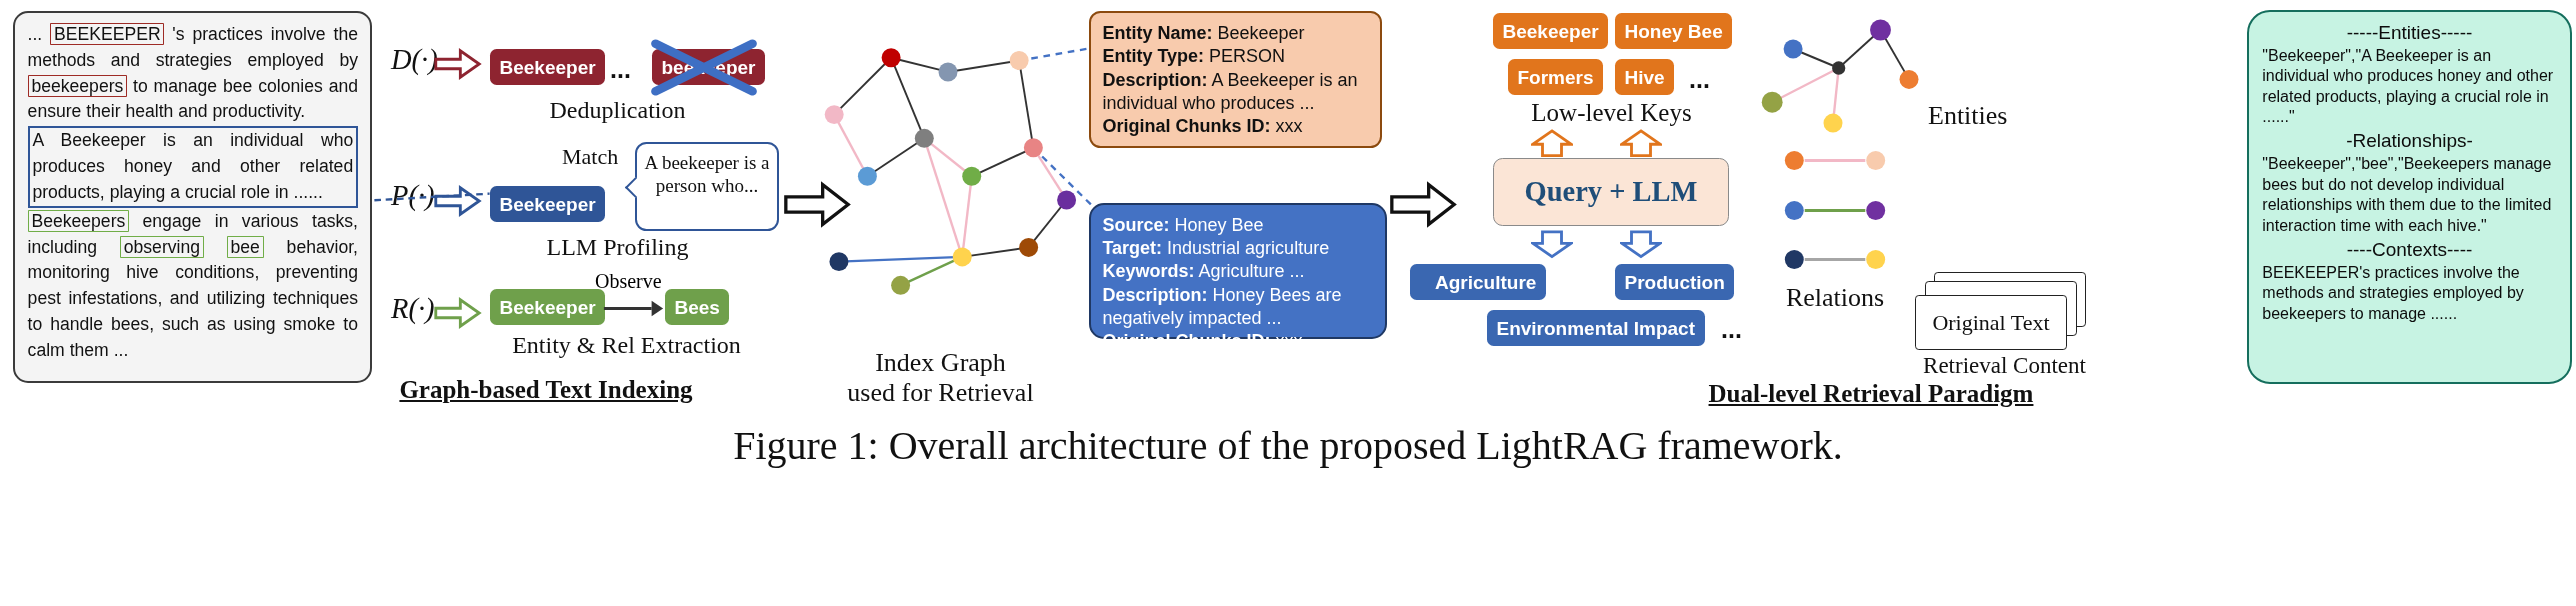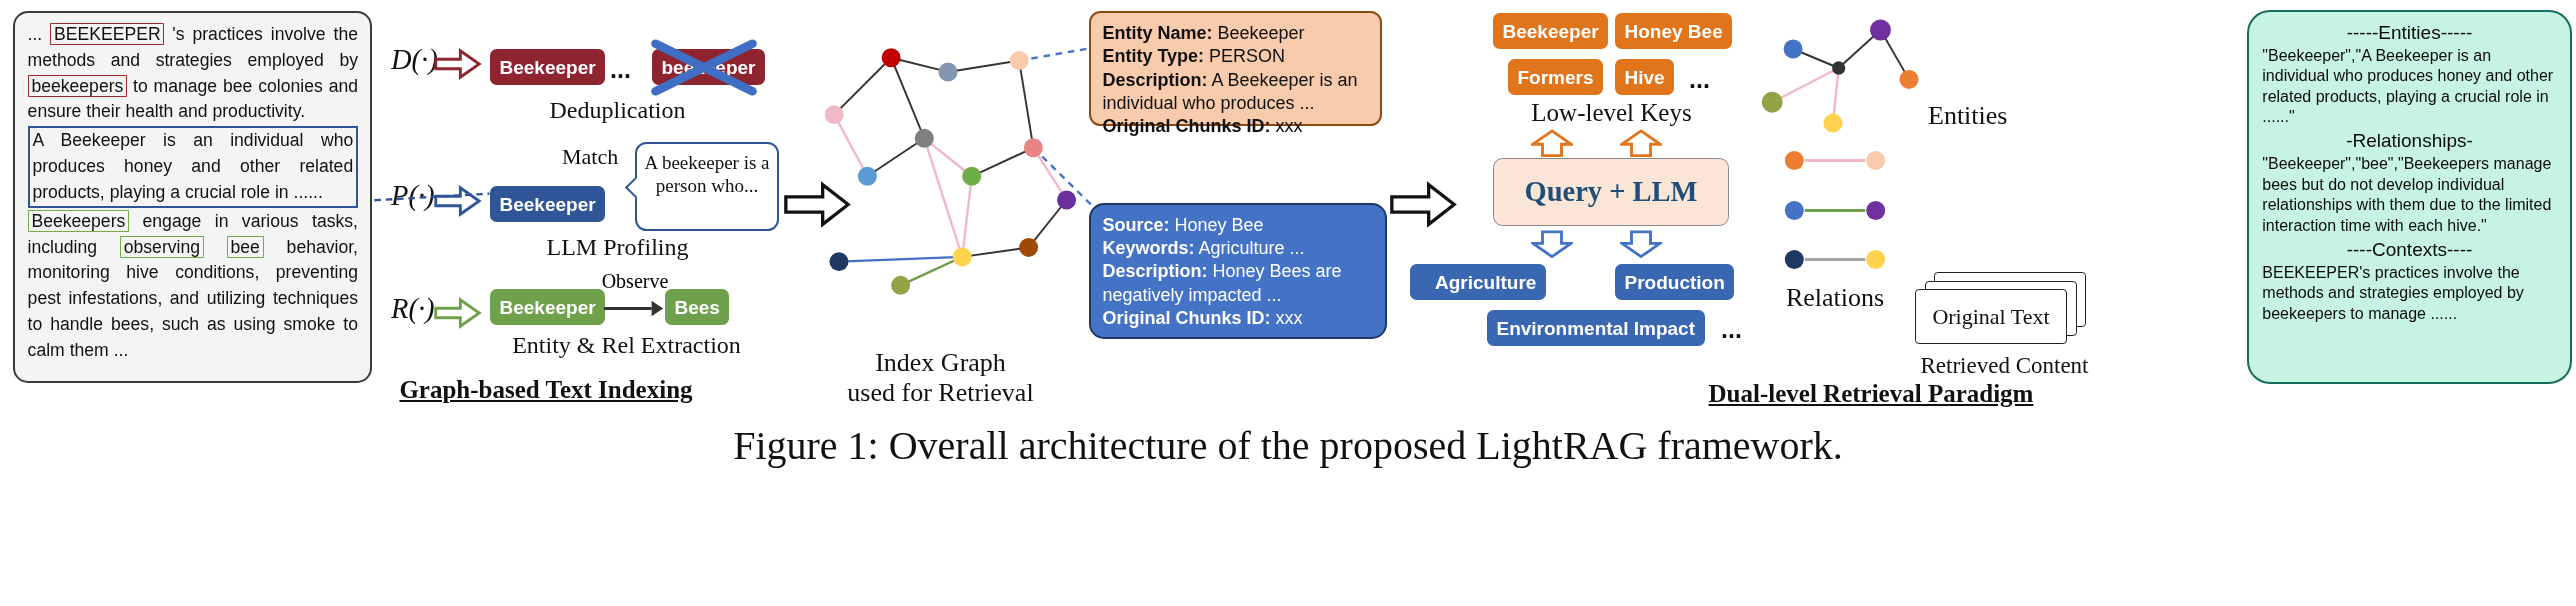--- a/index.html
+++ b/index.html
@@ -50,21 +50,21 @@
   .bubble-tail {
     position: absolute; left: -9.5px; top: 36px; width: 15px; height: 15px;
     background: #fff; border-left: 2.8px solid #2f5597; border-bottom: 2.8px solid #2f5597;
     transform: rotate(45deg);
   }
   .small-note { font: 22px "Liberation Serif", serif; color: #111; }
 
   
   .card { border-radius: 11.4px; font: 18px/1.3 "Liberation Sans", sans-serif; padding: 8.5px 11.4px; }
   .entity-card {
-    left: 1089px; top: 11.4px; width: 293px; height: 115px;
+    left: 1089px; top: 11.4px; width: 293px; height: 137px;
     background: #f8cbad; border: 2.4px solid #8c4a0e; color: #111;
   }
   .relation-card {
     left: 1089px; top: 203px; width: 298px; height: 136px;
     background: #4472c4; border: 2.4px solid #1f3864; color: #fff; border-radius: 15px;
   }
   .card .k { font-weight: 700; }
 
   
   .query-box {
@@ -75,21 +75,21 @@
   }
   .keys-label { font: 25px "Liberation Serif", serif; color: #111; text-align: center; }
 
   
   .mini-label { font: 26px "Liberation Serif", serif; color: #111; }
   .paper-layer {
     position: absolute; width: 152px; height: 55px; background: #fff;
     border: 1.9px solid #222; border-radius: 3.8px;
   }
   .paper-front { display: flex; align-items: center; justify-content: center;
-    font: 22px "Liberation Serif", serif; color: #111; }
+    font: 22px "Liberation Serif", serif; color: #111; margin-top: 6px; }
 
   
   .result-box {
     left: 2247px; top: 9.5px; width: 325px; height: 374px;
     background: #c7f3e3; border: 2.8px solid #156e5d; border-radius: 23px;
     padding: 9.5px 13.3px; color: #0c0c0c; overflow: hidden;
   }
   .result-box .hdr { text-align: center; font: 19px/1.3 "Liberation Sans", sans-serif; }
   .result-box .bdy { font: 16px/1.28 "Liberation Sans", sans-serif; text-align: left; margin-bottom: 1.9px; }
 
@@ -136,21 +136,21 @@
     <div class="bubble-tail"></div>
     <span>A beekeeper is a person who...</span>
   </div>
   <div class="abs row-label" style="left:475px; top:234px; width:285px;">LLM Profiling</div>
 
   <div class="abs op-label" style="left:391px; top:293px;">R(·)</div>
   <svg class="abs" style="left:433px; top:296px;" width="49" height="34" viewBox="0 0 50 36">
     <path d="M2 13 H28 V4 L48 18 L28 32 V23 H2 Z" fill="#fff" stroke="#6fa04b" stroke-width="3"></path>
   </svg>
   <div class="abs badge badge-green" style="left:490px; top:289px;">Beekeeper</div>
-  <div class="abs" style="left:595px; top:270px; width:80px; text-align:center; font:20px 'Liberation Serif', serif;">Observe</div>
+  <div class="abs" style="left:595px; top:270px; width:80px; font:20px 'Liberation Serif', serif;">Observe</div>
   <svg class="abs" style="left:602px; top:296px;" width="63" height="25" viewBox="0 0 66 26">
     <line x1="2" y1="13" x2="52" y2="13" stroke="#333" stroke-width="3"></line>
     <path d="M52 5 L64 13 L52 21 Z" fill="#333"></path>
   </svg>
   <div class="abs badge badge-green" style="left:665px; top:289px;">Bees</div>
   <div class="abs row-label" style="left:446px; top:332px; width:361px;">Entity &amp; Rel Extraction</div>
 
   <div class="abs section-label" style="left:375px; top:376px; width:342px;">Graph-based Text Indexing</div>
 
   <svg class="abs" style="left:783px; top:177px;" width="68" height="55" viewBox="0 0 72 58">
@@ -195,20 +195,21 @@
 
   <div class="abs card entity-card">
     <div><span class="k">Entity Name:</span><span>  Beekeeper</span></div>
     <div><span class="k">Entity Type:</span><span>  PERSON</span></div>
     <div><span class="k">Description:</span><span> A Beekeeper is an individual who produces ...</span></div>
     <div><span class="k">Original Chunks ID:</span><span> xxx</span></div>
   </div>
 
   <div class="abs card relation-card">
     <div><span class="k">Source:</span><span> Honey Bee</span></div>
+    <div><span class="k">Target:</span><span> Industrial agriculture</span></div>
     <div><span class="k">Keywords:</span><span> Agriculture ...</span></div>
     <div><span class="k">Description:</span><span> Honey Bees are negatively impacted ...</span></div>
     <div><span class="k">Original Chunks ID:</span><span> xxx</span></div>
   </div>
 
   <svg class="abs" style="left:1389px; top:177px;" width="68" height="55" viewBox="0 0 72 58">
     <path d="M3 21 H42 V8 L69 29 L42 50 V37 H3 Z" fill="#fff" stroke="#111" stroke-width="3.5"></path>
   </svg>
 
   <div class="abs badge badge-orange" style="left:1493px; top:13.3px;">Beekeeper</div>
@@ -271,21 +272,21 @@
   </svg>
   <div class="abs mini-label" style="left:1782px; top:283px; width:106px; text-align:center;">Relations</div>
 
   <div class="abs" style="left:1915px; top:272px; width:180px; height:80px;">
     <div class="paper-layer" style="left:19px; top:0;"></div>
     <div class="paper-layer" style="left:9.5px; top:8.5px;"></div>
     <div class="paper-layer paper-front" style="left:0; top:17px;">
       <span>Original Text</span>
     </div>
   </div>
-  <div class="abs row-label" style="left:1900px; top:353px; width:209px; font-size:23px;">Retrieved Content</div>
+  <div class="abs row-label" style="left:1900px; top:353px; width:209px; font-size:23px;">Retrieval Content</div>
 
   <div class="abs section-label" style="left:1700px; top:380px; width:342px;">Dual-level Retrieval Paradigm</div>
 
   <div class="abs result-box">
     <div class="hdr">-----Entities-----</div>
     <div class="bdy">"Beekeeper","A Beekeeper is an individual who produces honey and other related products, playing a crucial role in ......"</div>
     <div class="hdr">-Relationships-</div>
     <div class="bdy">"Beekeeper","bee","Beekeepers manage bees but do not develop individual relationships with them due to the limited interaction time with each hive."</div>
     <div class="hdr">----Contexts----</div>
     <div class="bdy">BEEKEEPER's practices involve the methods and strategies employed by beekeepers to manage ......</div>

